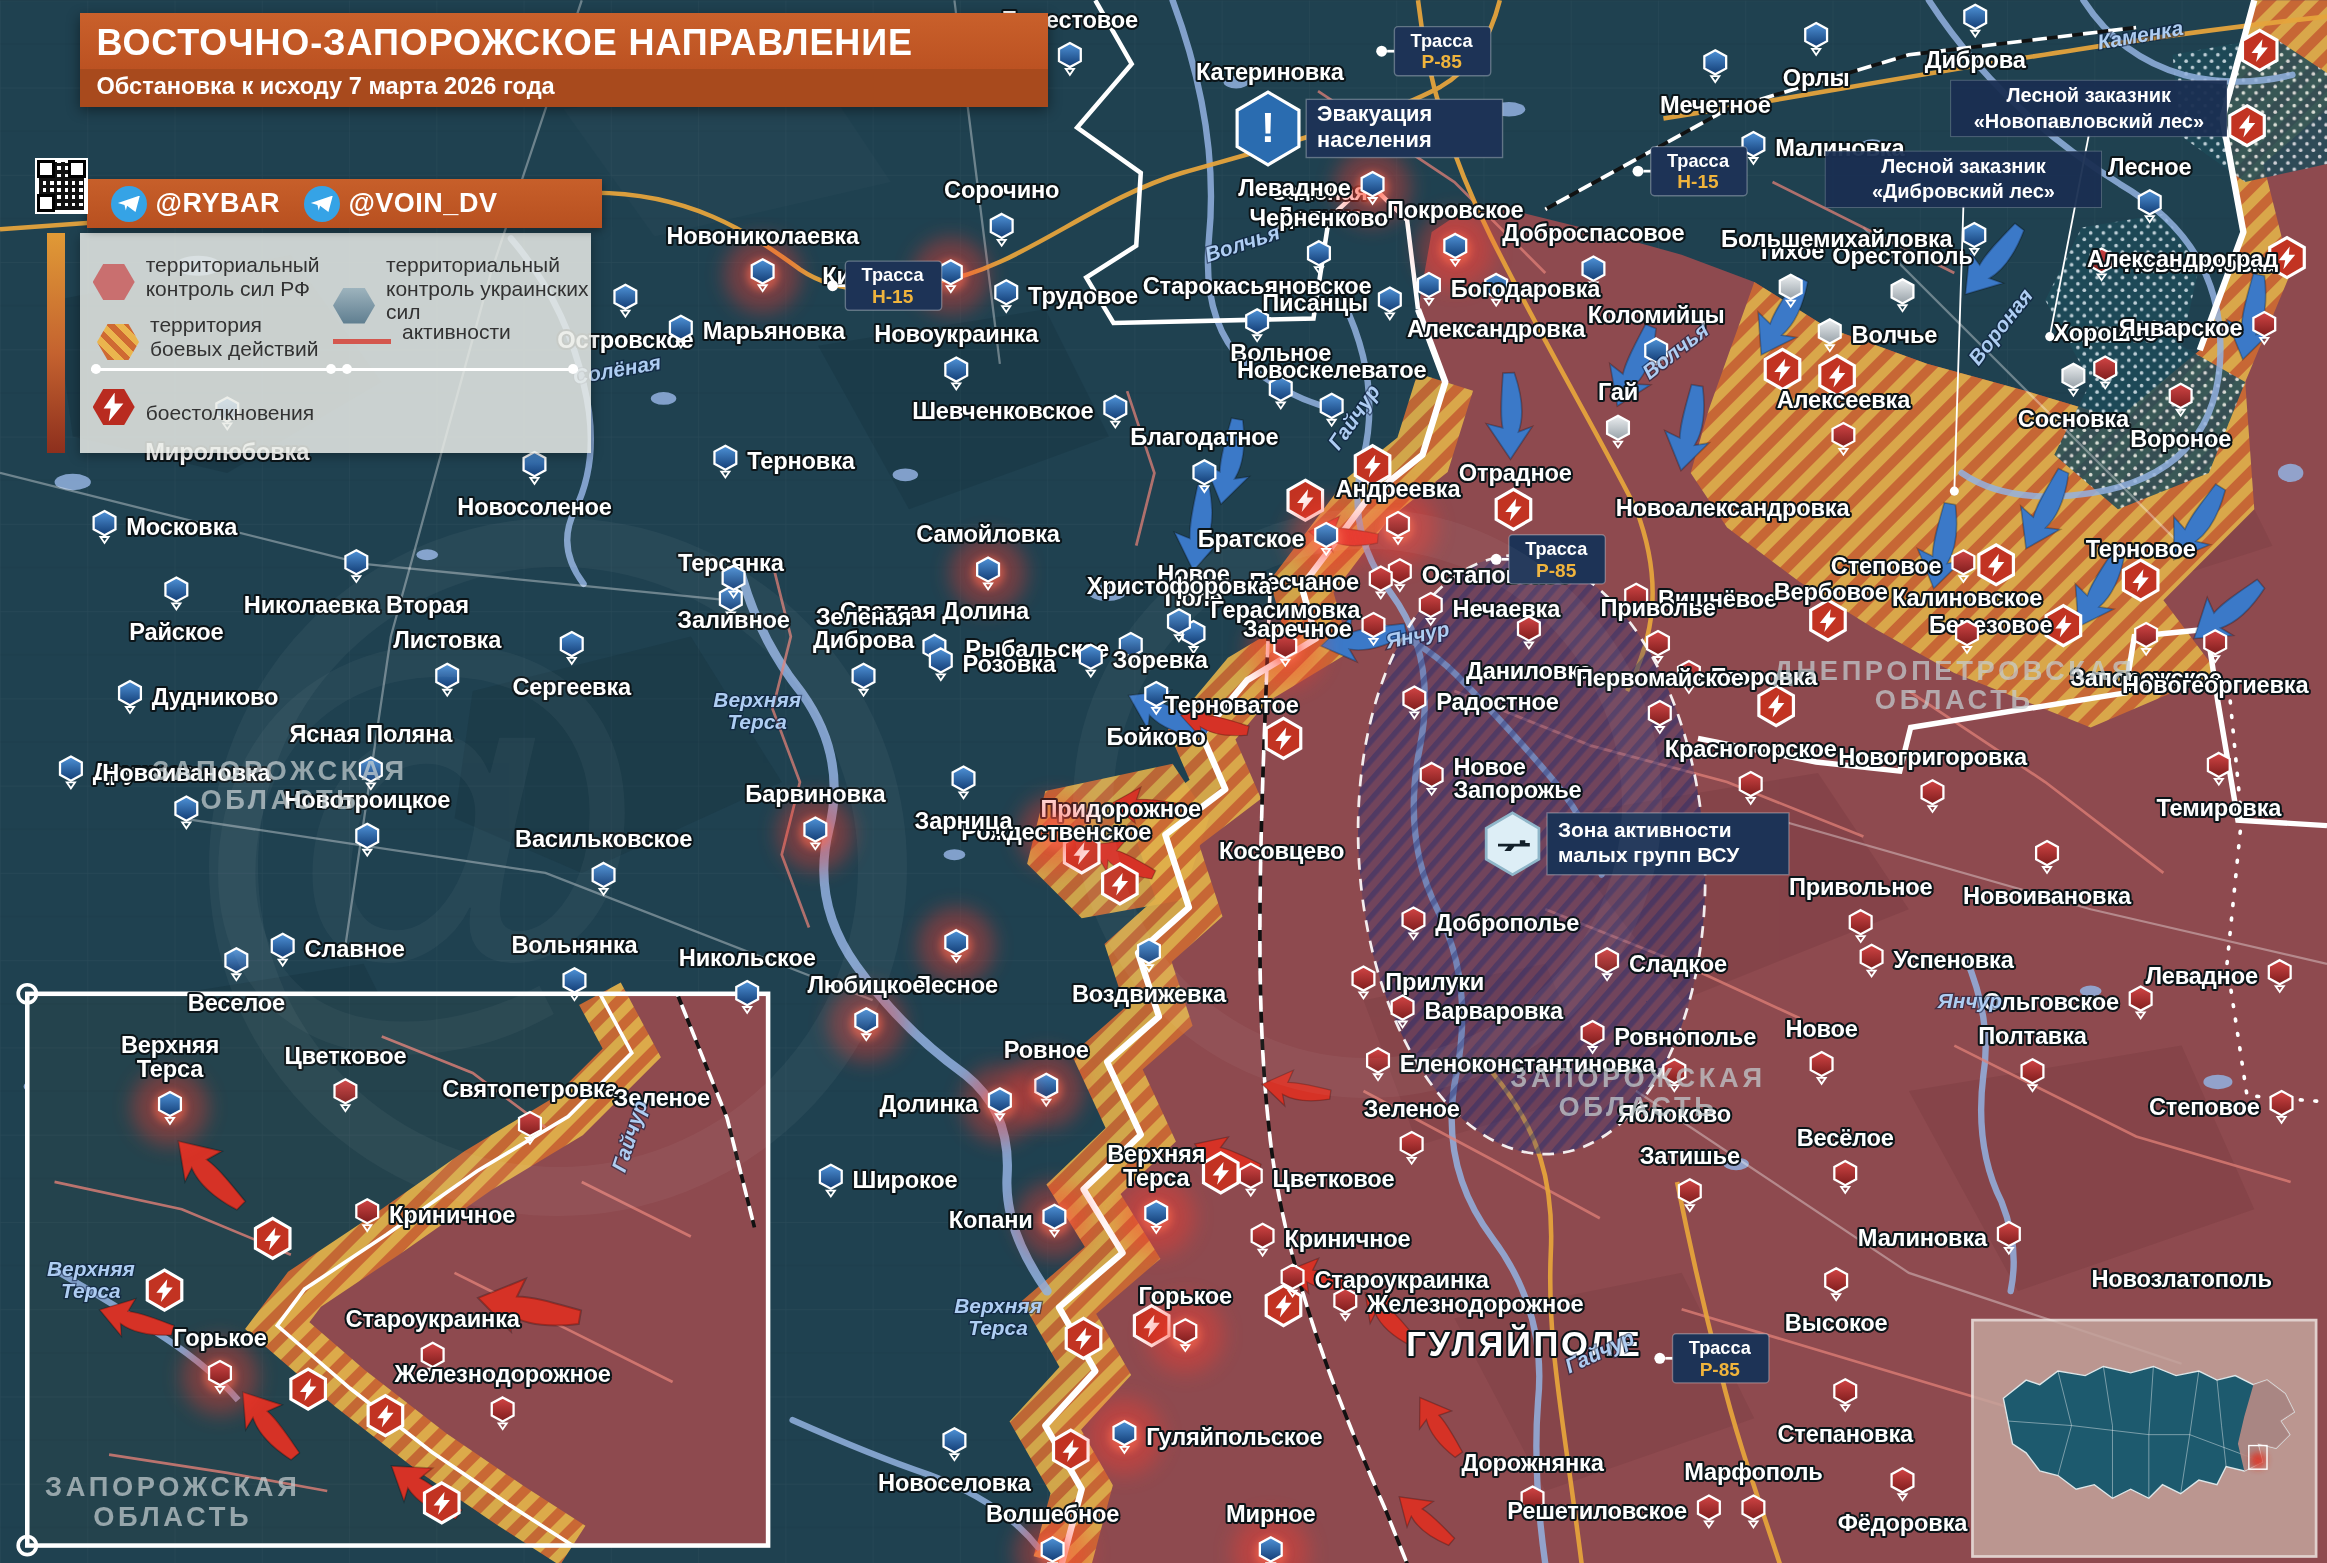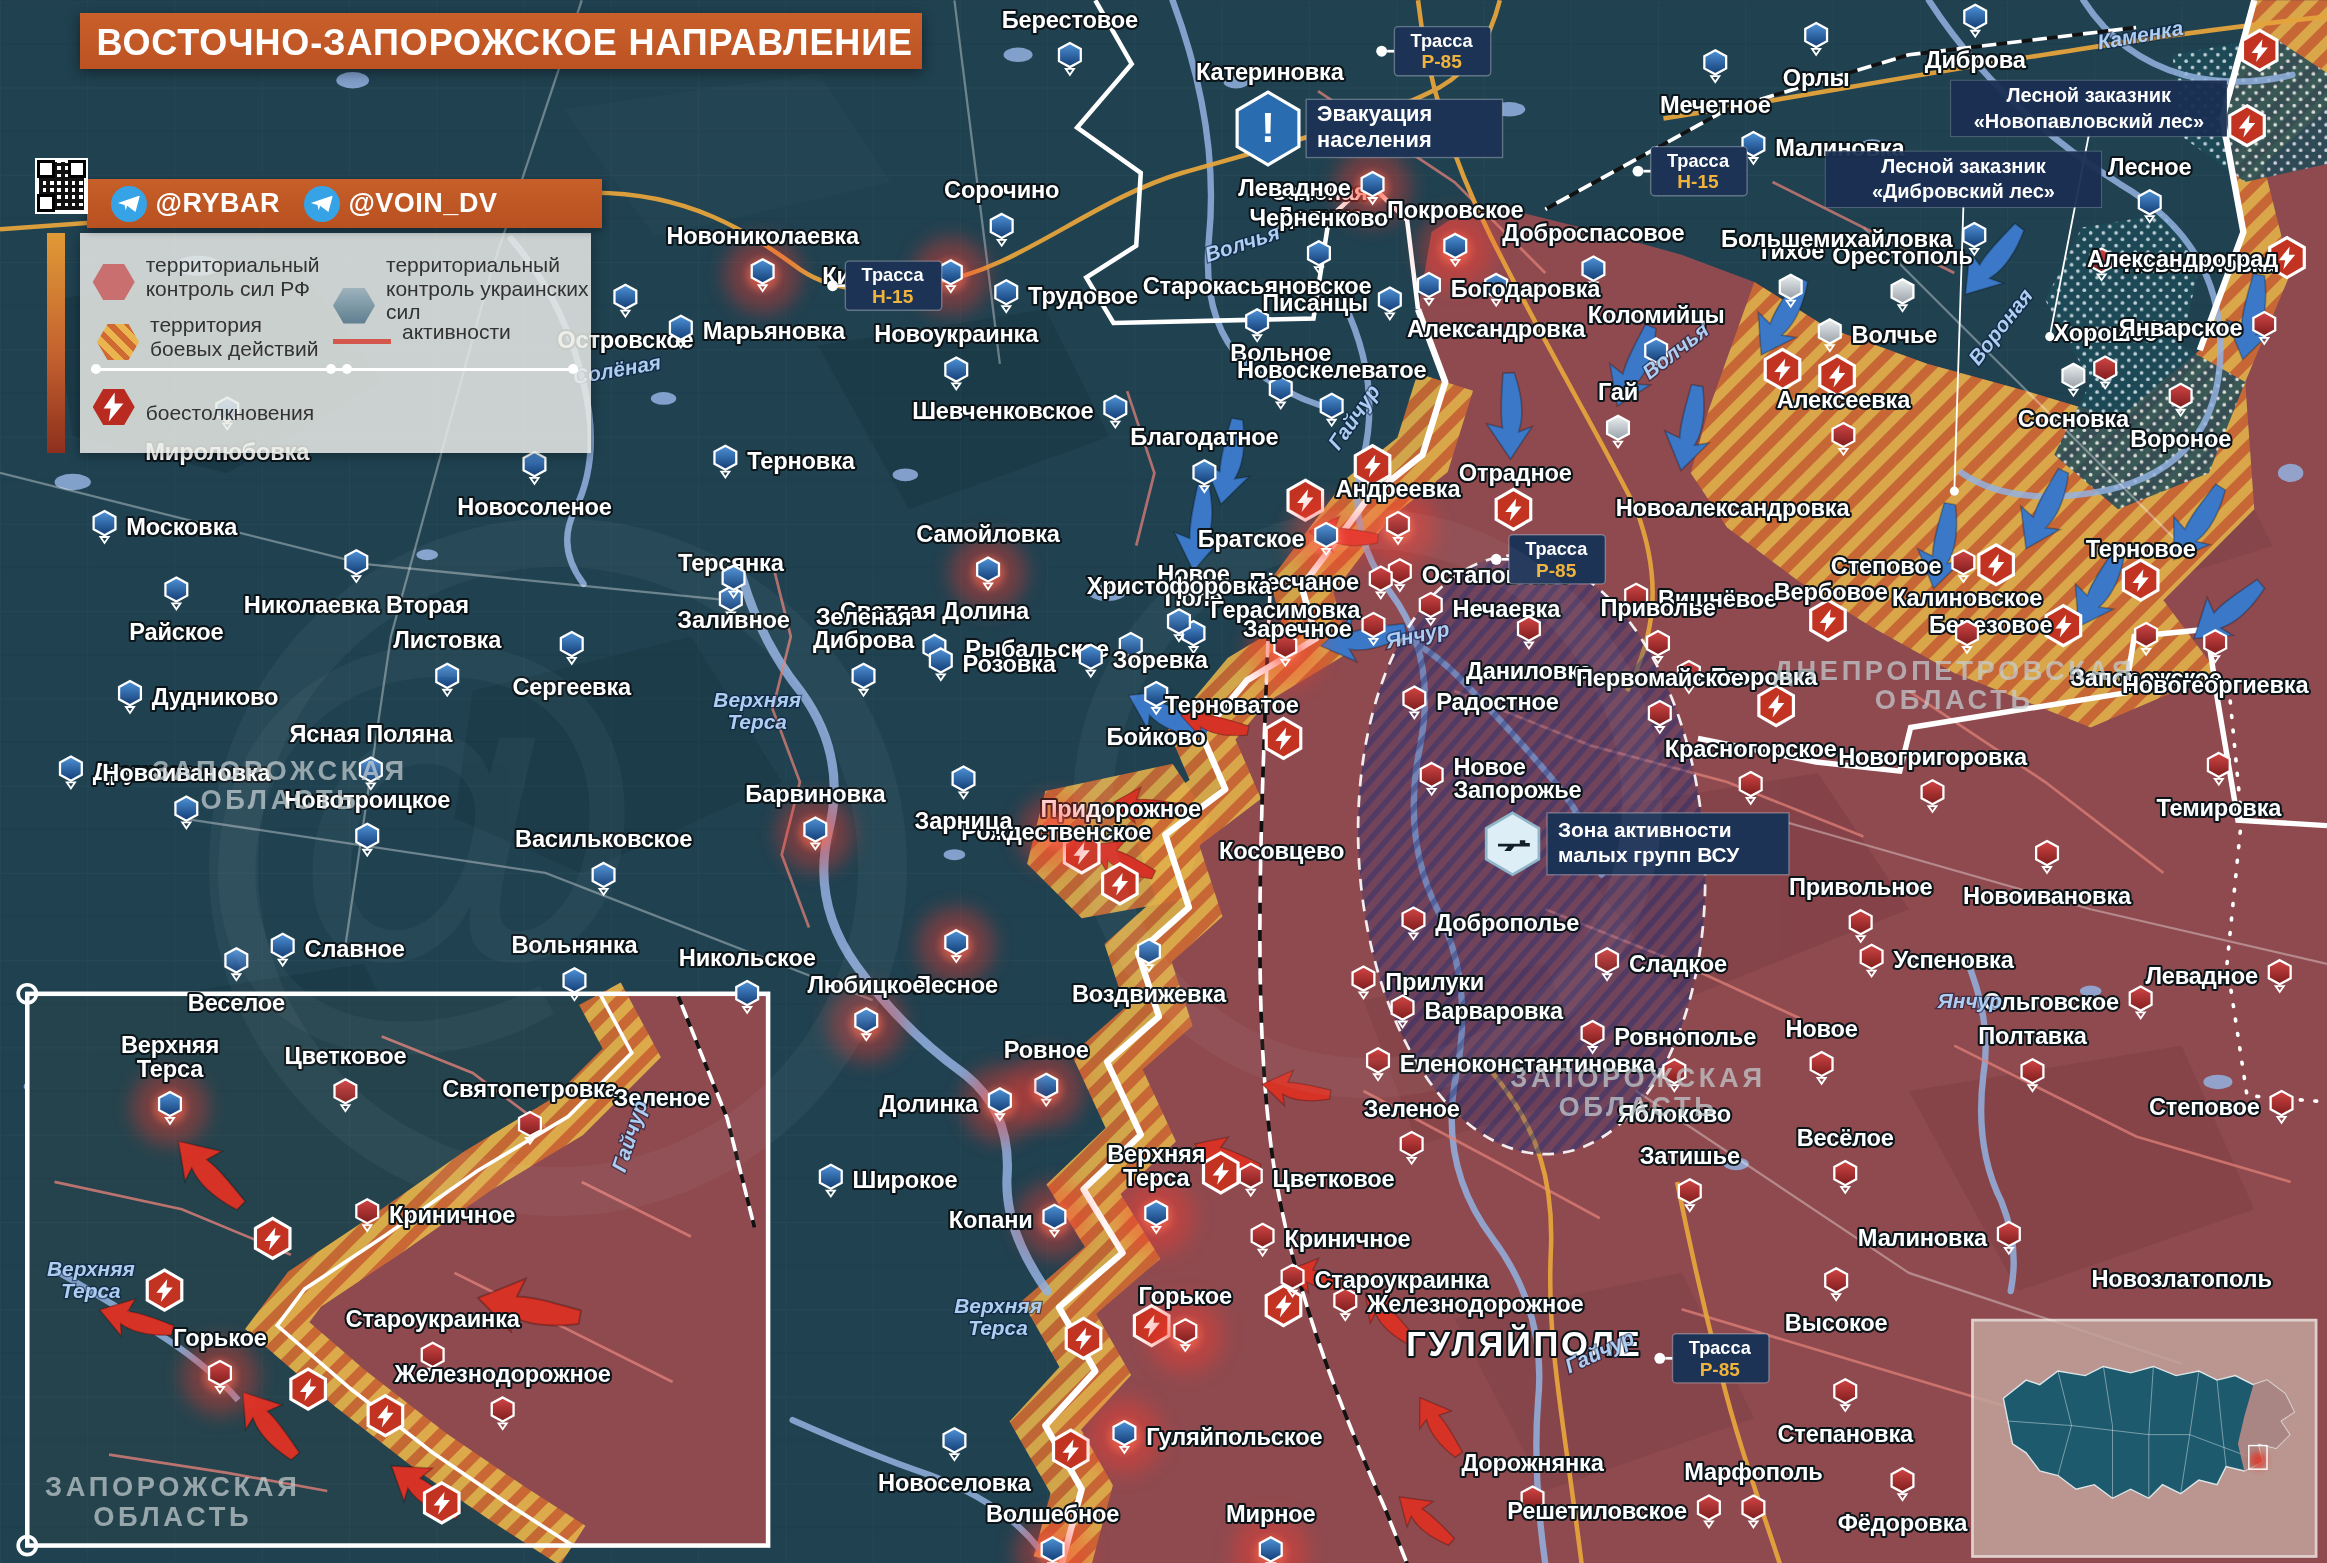--- a/index.html
+++ b/index.html
@@ -1,20 +1,20 @@
 <!DOCTYPE html>
 <html style="font-size:14.5px"><head>
 <meta charset="utf-8">
 <style>
   html,body{margin:0;padding:0;width:2327px;height:1564px;overflow:hidden;background:#17323e;
     font-family:"Liberation Sans","DejaVu Sans",sans-serif;}
   #stage{position:relative;width:2327px;height:1564px;padding-left:15px;}
   #map{position:absolute;left:0;top:0;}
   
-  #title-block{position:absolute;left:80px;top:12.7px;width:842px;z-index:30;box-shadow:0 3.6px 12.7px rgba(0,0,0,.45);}
+  #title-block{position:absolute;left:80px;top:12.7px;width:968px;z-index:30;box-shadow:0 3.6px 12.7px rgba(0,0,0,.45);}
   #title-main{background:linear-gradient(180deg,#c9602b,#bc5222);color:#fff;font-weight:700;
     font-size:36px;letter-spacing:0.9px;padding:9px 16.4px 5.5px 16.4px;white-space:nowrap;}
   #title-sub{background:#a84a1d;color:#fff;font-weight:700;font-size:23.6px;padding:3.6px 16.4px 7.3px 16.4px;}
   
   #qr{position:absolute;left:35px;top:158px;width:53px;height:56px;background:#fff;z-index:31;padding:3.6px;box-sizing:border-box;}
   #qr .qrpat{width:100%;height:100%;
     background:repeating-linear-gradient(0deg,#111 0 3.6px,transparent 3.6px 7.3px),
                repeating-linear-gradient(90deg,#111 0 3.6px,transparent 3.6px 7.3px);position:relative;}
   #qr .qrpat:before,#qr .qrpat:after{content:"";position:absolute;width:12.7px;height:12.7px;border:3.6px solid #000;background:#fff;}
   #qr .qrpat:before{left:-1.8px;top:-1.8px;} #qr .qrpat:after{right:-1.8px;top:-1.8px;}
@@ -1311,20 +1311,21 @@
         </g>
       </g>
   </svg>
 
   <div class="wm" style="left:209px;top:518px;width:600px;height:600px;"></div>
   <div class="wm" style="left:1073px;top:509px;width:509px;height:509px;border-width:40px;"></div>
   <div id="wm-at">@</div>
 
   <div id="title-block">
     <div id="title-main">ВОСТОЧНО-ЗАПОРОЖСКОЕ НАПРАВЛЕНИЕ</div>
+    <div id="title-sub">Обстановка к исходу 7 марта 2026 года</div>
   </div>
 
   <div id="qr">
       <div class="qrpat">
         <div class="qrdot"></div>
       </div>
     </div>
   <div id="social-bar">
     <div class="handle">
       <div class="tg-circle">

